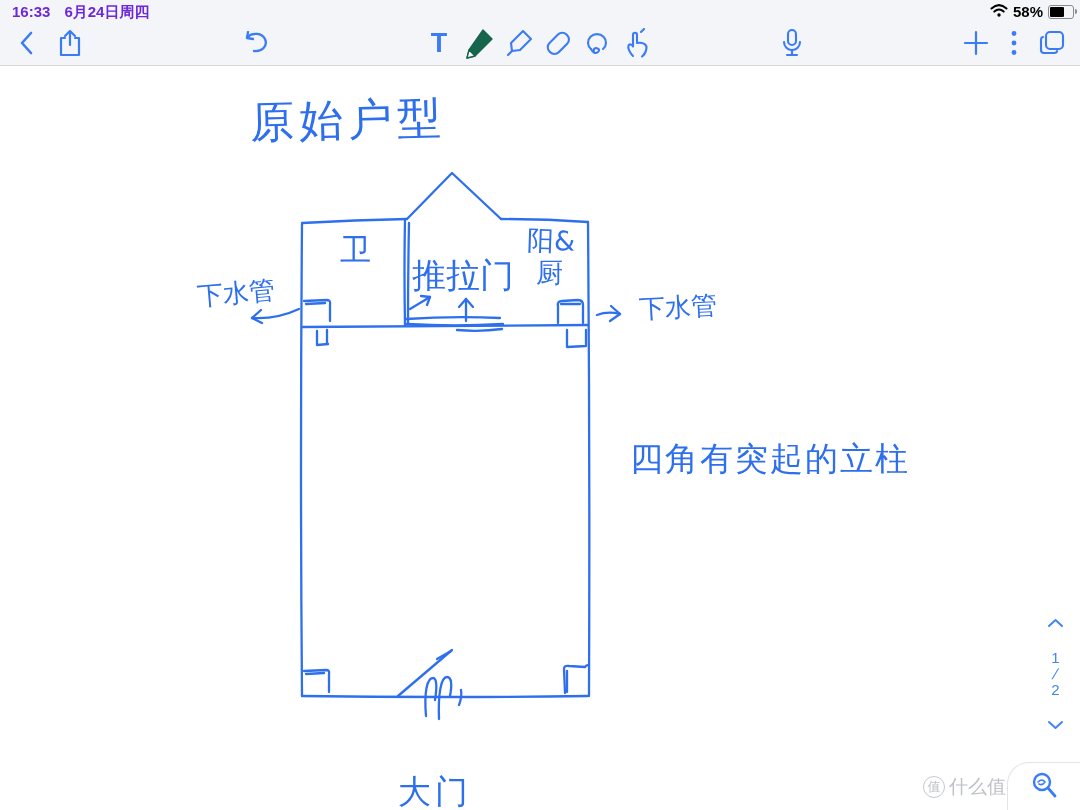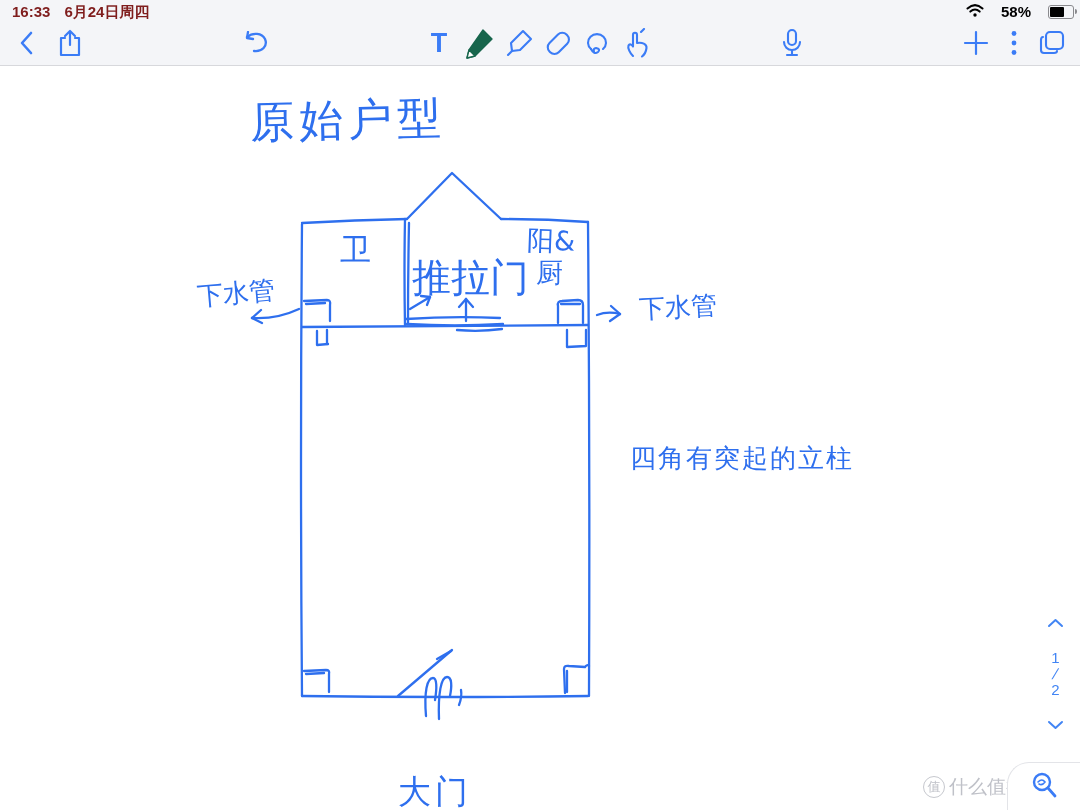--- a/index.html
+++ b/index.html
@@ -2,22 +2,22 @@
 <html><head>
 <meta charset="utf-8">
 <style>
   html,body{margin:0;padding:0;background:#fff;}
   #screen{position:relative;width:1080px;height:810px;overflow:hidden;background:#fff;
           font-family:"Liberation Sans","DejaVu Sans",sans-serif;}
   
   #topbar{position:absolute;top:0;left:0;width:1080px;height:65px;background:#f4f5f8;
           border-bottom:1px solid #d7d8dc;z-index:5;}
   .statusleft{position:absolute;top:3px;left:12px;display:flex;gap:14px;
-              font-size:15px;font-weight:700;color:#7f1d1d;}
-  .statusright{position:absolute;top:3px;right:6px;display:flex;align-items:center;gap:17px;
+              font-size:15px;font-weight:700;color:#6d28d9;}
+  .statusright{position:absolute;top:3px;right:6px;display:flex;align-items:center;gap:5px;
                font-size:15px;font-weight:600;color:#000;}
   .battery{position:relative;width:24px;height:12px;border:1px solid #8a8a8e;border-radius:3px;}
   .battery .fill{position:absolute;left:1px;top:1px;bottom:1px;width:58%;background:#000;border-radius:1px;}
   .battery .nub{position:absolute;right:-4px;top:3px;width:2px;height:5px;background:#8a8a8e;border-radius:0 2px 2px 0;}
   .tbtn{position:absolute;top:24px;width:38px;height:38px;display:flex;align-items:center;
         justify-content:center;cursor:pointer;}
   .tbtn svg{display:block;}
   .tglyph{font-size:27px;font-weight:700;color:#3b7cf6;line-height:1;}
   
   #canvas{position:absolute;top:66px;left:0;width:1080px;height:744px;background:#fff;z-index:1;}
@@ -212,26 +212,26 @@
         <path d="M430 297 L421 296"></path>
         <path d="M430 297 L427 305"></path>
         <path d="M466 321 L466 299"></path>
         <path d="M466 299 L459 307"></path>
         <path d="M466 299 L473 307"></path>
       </g>
     </svg>
 
     <span class="hw" style="left:250px;top:32px;font-size:44px;letter-spacing:5px;transform:rotate(-1.5deg);">原始户型</span>
     <span class="hw" style="left:340px;top:168px;font-size:31px;">卫</span>
-    <span class="hw" style="left:412px;top:192px;font-size:39px;">推拉门</span>
+    <span class="hw" style="left:412px;top:192px;font-size:34px;">推拉门</span>
     <span class="hw" style="left:527px;top:161px;font-size:27px;transform:rotate(2deg);">阳&amp;</span>
     <span class="hw" style="left:536px;top:193px;font-size:27px;">厨</span>
     <span class="hw" style="left:197px;top:214px;font-size:26px;transform:rotate(-5deg);">下水管</span>
     <span class="hw" style="left:639px;top:228px;font-size:26px;transform:rotate(-3deg);">下水管</span>
-    <span class="hw" style="left:630px;top:379px;font-size:26px;letter-spacing:2px;">四角有突起的立柱</span>
+    <span class="hw" style="left:630px;top:379px;font-size:33px;letter-spacing:2px;font-family:Liberation Mono, monospace;">四角有突起的立柱</span>
     <span class="hw" style="left:398px;top:669px;font-size:33px;letter-spacing:4px;margin-top:40px;">大门</span>
   </div>
 
   <div class="pagenav" style="right:12px;top:610px;">
     <span style="padding:4px;">
       <span>
         <svg width="17" height="10" viewBox="0 0 17 10">
             <path d="M2 8 L8.5 2 L15 8" fill="none" stroke="#4285f4" stroke-width="2" stroke-linecap="round" stroke-linejoin="round"></path>
           </svg>
       </span>

